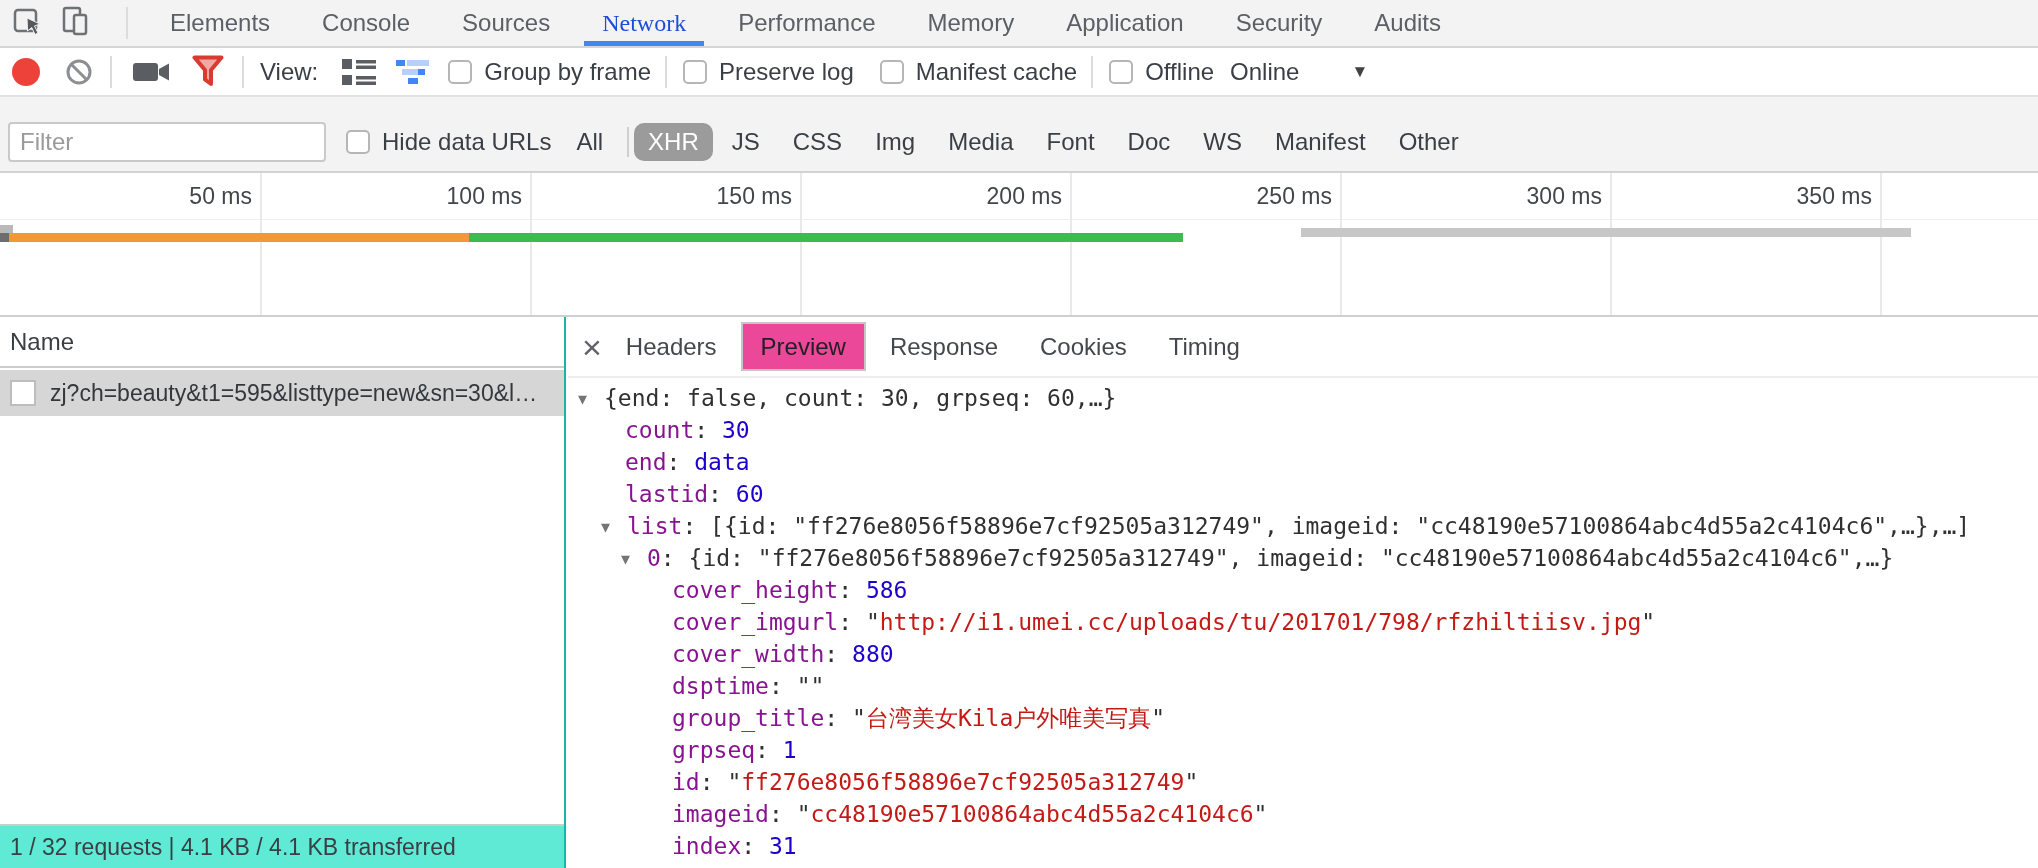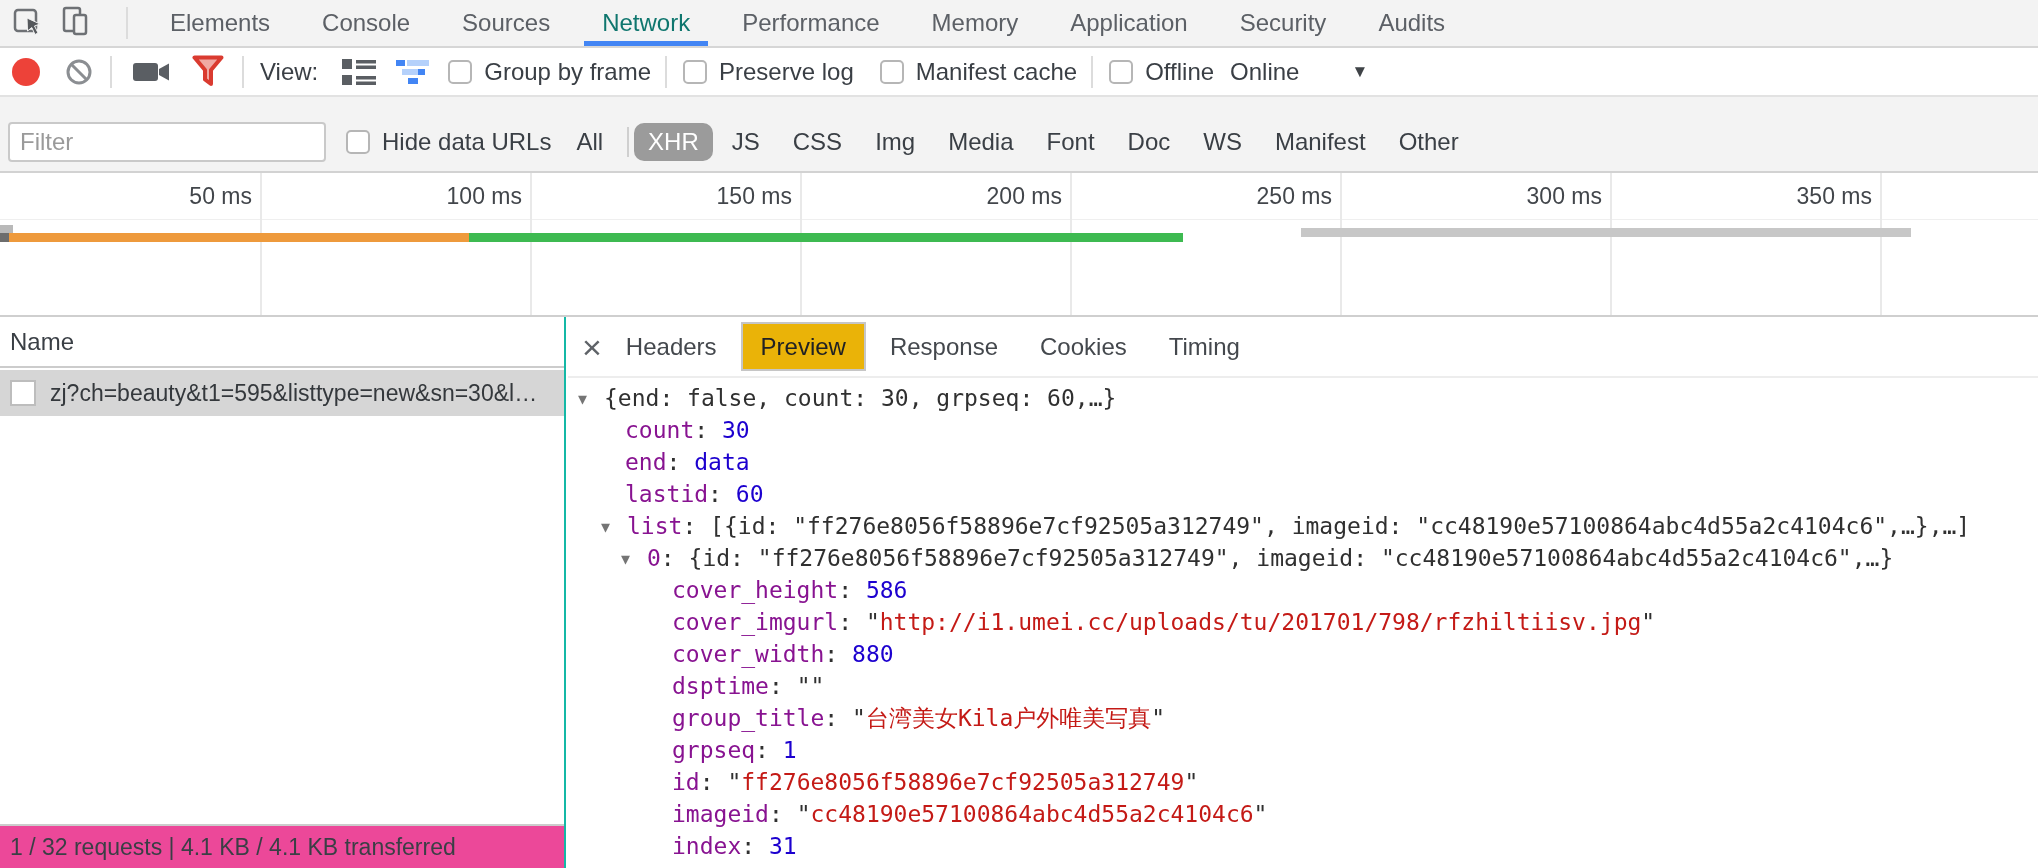--- a/index.html
+++ b/index.html
@@ -9,21 +9,21 @@
   .vsep2{width:2px;height:30px;background:#cfcfcf;}
 
   
   .tabbar{position:absolute;left:0;top:0;right:0;height:48px;background:#f3f3f3;
           border-bottom:2px solid #d6d6d6;box-sizing:border-box;display:flex;align-items:center;}
   .win-icons{display:flex;align-items:center;margin-left:12px;gap:16px;}
   .win-icons .vsep{margin-left:18px;}
   #main-tabs{display:flex;height:100%;margin-left:16px;}
   .tab{padding:0 26px;display:flex;align-items:center;font-size:24px;color:#5c6066;
        position:relative;height:100%;cursor:default;white-space:nowrap;}
-  .tab.active{color:#0f766e;}
+  .tab.active{color:#1d4ed8;font-family:Liberation Serif, serif;}
   .tab.active::after{content:"";position:absolute;left:8px;right:8px;bottom:0;height:5px;
        background:var(--accent);}
 
   
   .toolbar{position:absolute;top:48px;left:0;right:0;height:49px;background:#fff;
            border-bottom:2px solid #e2e2e2;box-sizing:border-box;display:flex;align-items:center;}
   .recbtn{width:28px;height:28px;border-radius:50%;background:var(--record_red);margin-left:12px;}
   .icnbtn{display:flex;align-items:center;}
   .tb-label{font-size:24px;color:#3a3f45;white-space:nowrap;}
   .cb{width:24px;height:24px;border:2px solid #b6b6b6;border-radius:5px;background:#fff;
@@ -54,33 +54,33 @@
   
   .leftpanel{position:absolute;top:317px;bottom:0;left:0;width:566px;background:#fff;
              border-right:2px solid #14b8a6;box-sizing:border-box;}
   .namehdr{height:51px;border-bottom:2px solid #ccc;box-sizing:border-box;display:flex;
            align-items:center;padding-left:10px;font-size:24px;color:#3a3f45;}
   .reqrow{position:absolute;top:53px;left:0;right:0;height:46px;background:#d6d6d6;
           display:flex;align-items:center;}
   .reqicon{width:26px;height:26px;background:#fff;border:2px solid #bdbdbd;margin-left:10px;
            box-sizing:border-box;flex:none;}
   .reqname{margin-left:14px;font-size:23px;color:#34383c;white-space:nowrap;overflow:hidden;}
-  .statusbar{position:absolute;bottom:0;left:0;right:0;height:44px;background:#ec4899;
+  .statusbar{position:absolute;bottom:0;left:0;right:0;height:44px;background:#5eead4;
              border-top:2px solid #ccc;box-sizing:border-box;display:flex;align-items:center;
              padding-left:10px;font-size:23px;color:#3a3f45;white-space:pre;}
 
   
   .rightpanel{position:absolute;top:317px;bottom:0;left:568px;right:0;background:#fff;}
   .dtabs{height:61px;border-bottom:2px solid #ededed;display:flex;align-items:center;
          box-sizing:border-box;}
   .closebtn{font-size:34px;color:#5f6368;margin-left:14px;line-height:1;font-weight:400;}
   #detail-tabs{display:flex;align-items:center;height:100%;}
   .dtab{font-size:24px;color:#44484d;padding:0 18px;height:49px;display:flex;align-items:center;
         margin-left:6px;box-sizing:border-box;white-space:nowrap;}
-  .dtab.sel{border:2px solid #c6c6c6;background:#eab308;color:#202124;}
+  .dtab.sel{border:2px solid #c6c6c6;background:#ec4899;color:#202124;}
 
   .tree{position:absolute;top:63px;left:0;right:0;bottom:-40px;overflow:hidden;padding-top:2px;}
   .tl{height:32px;line-height:32px;font-family:"DejaVu Sans Mono","DejaVu Sans",monospace;
       font-size:23px;white-space:pre;color:#303030;box-sizing:border-box;}
   .tri{color:#757575;font-size:15px;display:inline-block;width:26px;vertical-align:2px;}
   .tok-p{color:#303030;}
   .tok-k{color:var(--key_purple);}
   .tok-n{color:var(--num_blue);}
   .tok-s{color:var(--str_red);}
 </style>

